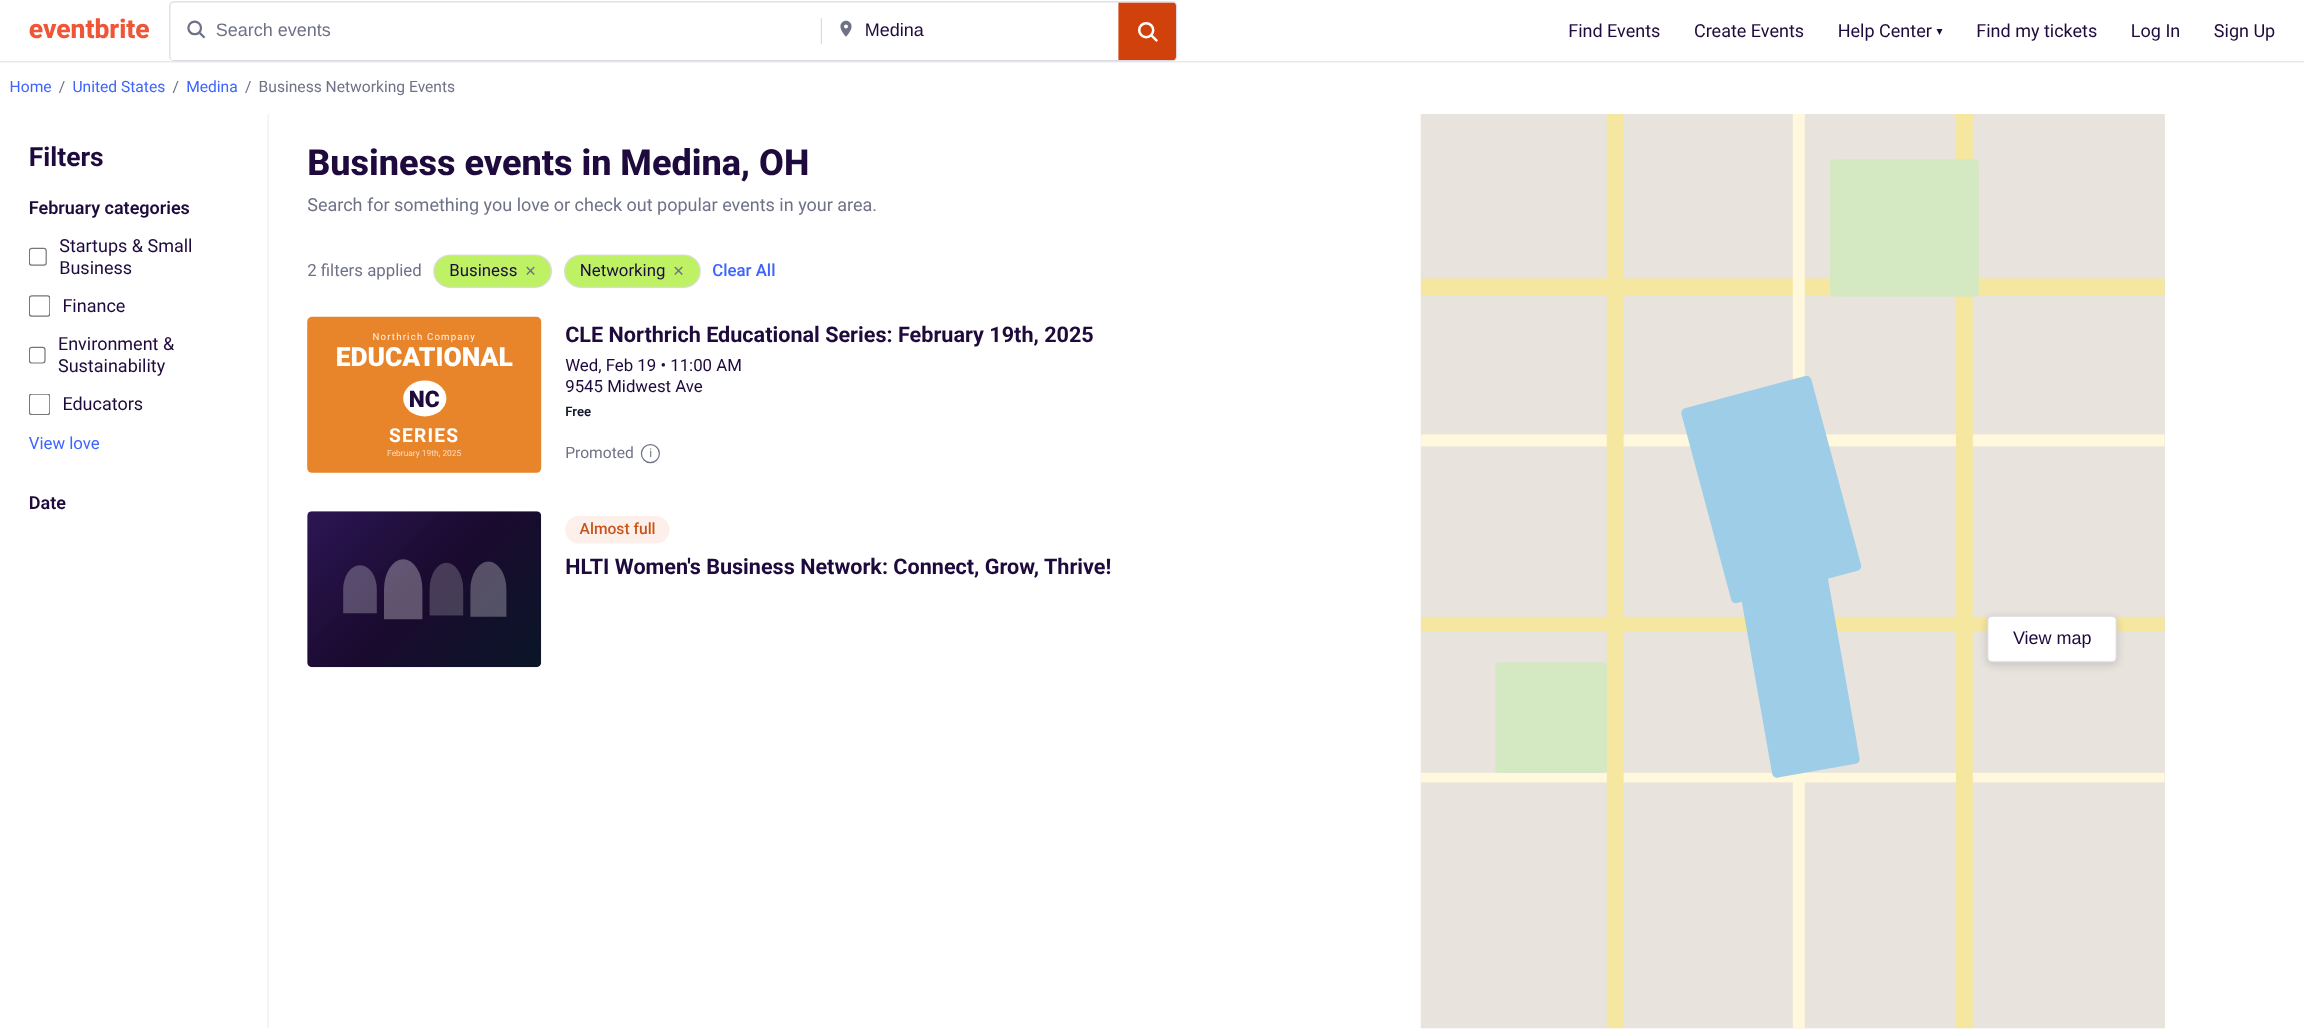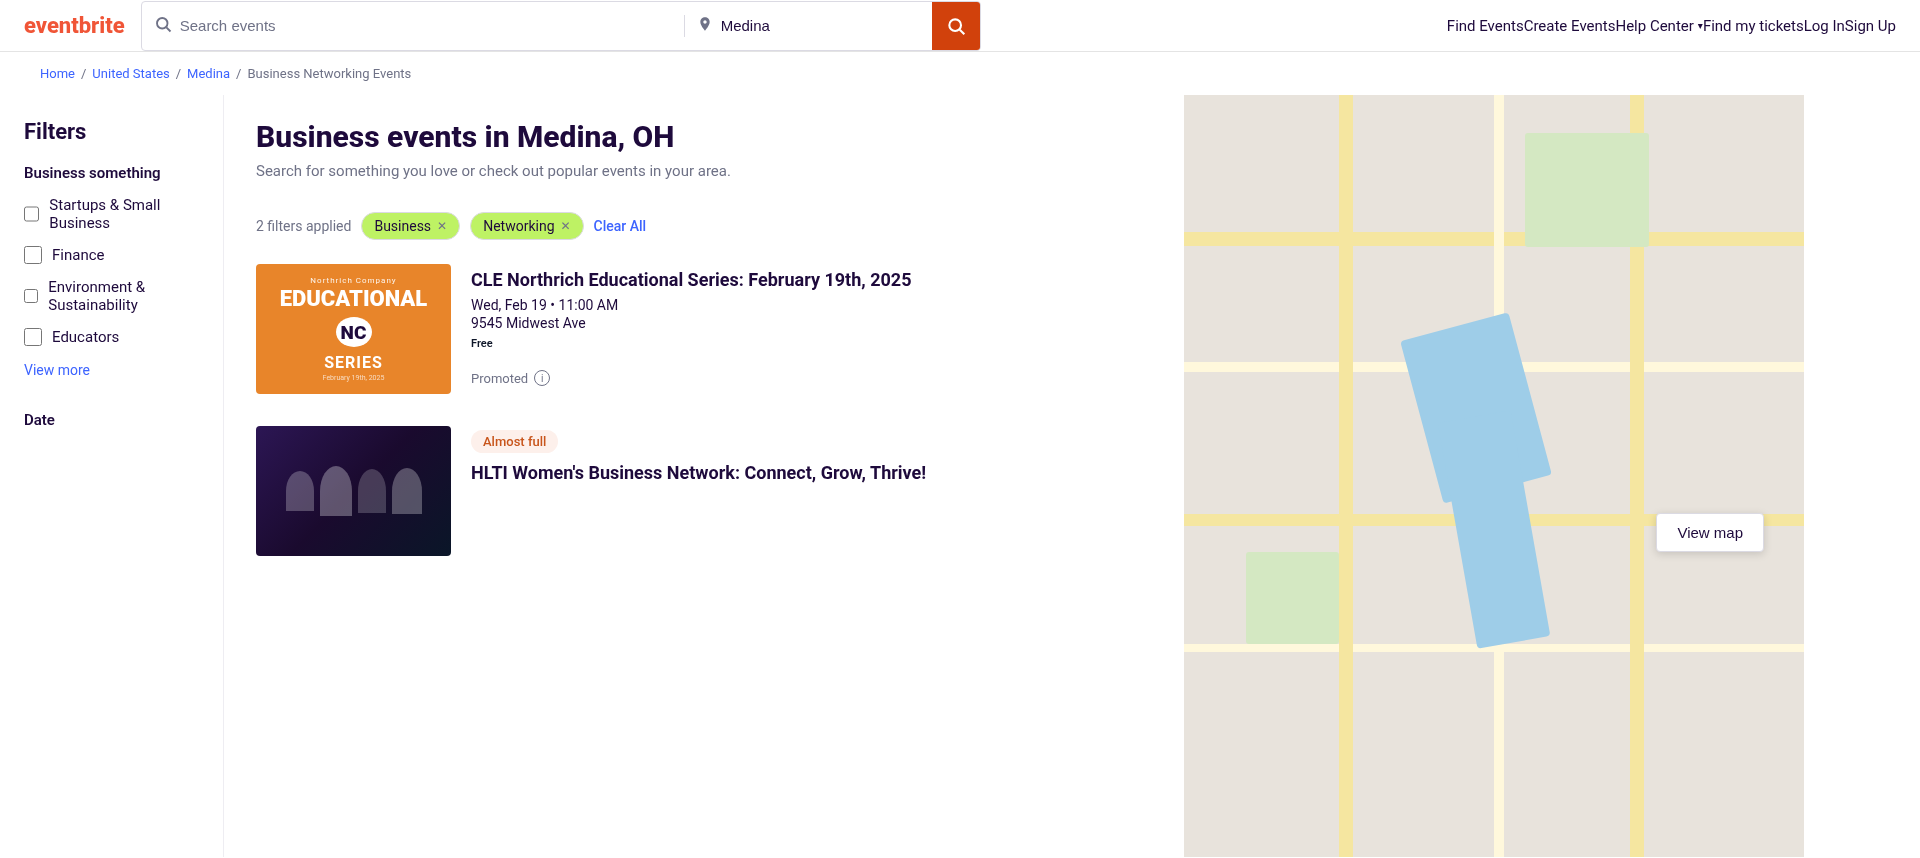--- a/index.html
+++ b/index.html
@@ -76,40 +76,41 @@
       height: 48px;
       display: flex;
       align-items: center;
       justify-content: center;
       cursor: pointer;
       color: #fff;
     }
     .nav-links {
       display: flex;
       align-items: center;
+      gap: 28px;
       margin-left: auto;
       font-size: 15px;
       white-space: nowrap;
     }
     .nav-link {
       color: #1e0a3c;
       cursor: pointer;
       text-decoration: none;
       font-size: 15px;
     }
     .nav-help {
       display: flex;
       align-items: center;
       gap: 4px;
     }
     .chevron { font-size: 10px; }
 
     
     .breadcrumb {
-      padding: 14px 40px;
+      padding: 14px 8px;
       font-size: 13px;
       color: #6f7287;
       display: flex;
       align-items: flex-end;
       gap: 6px;
     }
     .breadcrumb a { color: #3d64ff; text-decoration: none; }
     .breadcrumb .sep { color: #6f7287; }
 
     
@@ -472,21 +473,21 @@
   <span class="sep">/</span>
   <span>Business Networking Events</span>
 </div>
 
 <div class="page-layout">
 
   <aside class="sidebar">
     <h2 class="filters-title">Filters</h2>
 
     <div class="filter-section">
-      <div class="filter-section-title">Business something</div>
+      <div class="filter-section-title">February categories</div>
       <div class="checkbox-list">
 
         <label class="checkbox-item">
           <input type="checkbox" style="">
           <span class="checkbox-label">Startups &amp; Small Business</span>
         </label>
 
         <label class="checkbox-item">
           <input type="checkbox" style="">
           <span class="checkbox-label">Finance</span>
@@ -496,21 +497,21 @@
           <input type="checkbox" style="">
           <span class="checkbox-label">Environment &amp; Sustainability</span>
         </label>
 
         <label class="checkbox-item">
           <input type="checkbox" style="">
           <span class="checkbox-label">Educators</span>
         </label>
 
       </div>
-      <a class="view-more-link">View more</a>
+      <a class="view-more-link">View love</a>
     </div>
 
     <div class="date-section">
       <div class="date-title">Date</div>
     </div>
   </aside>
 
   <main class="main-content">
     <h1 class="page-title">Business events in Medina, OH</h1>
     <p class="page-subtitle">Search for something you love or check out popular events in your area.</p>

